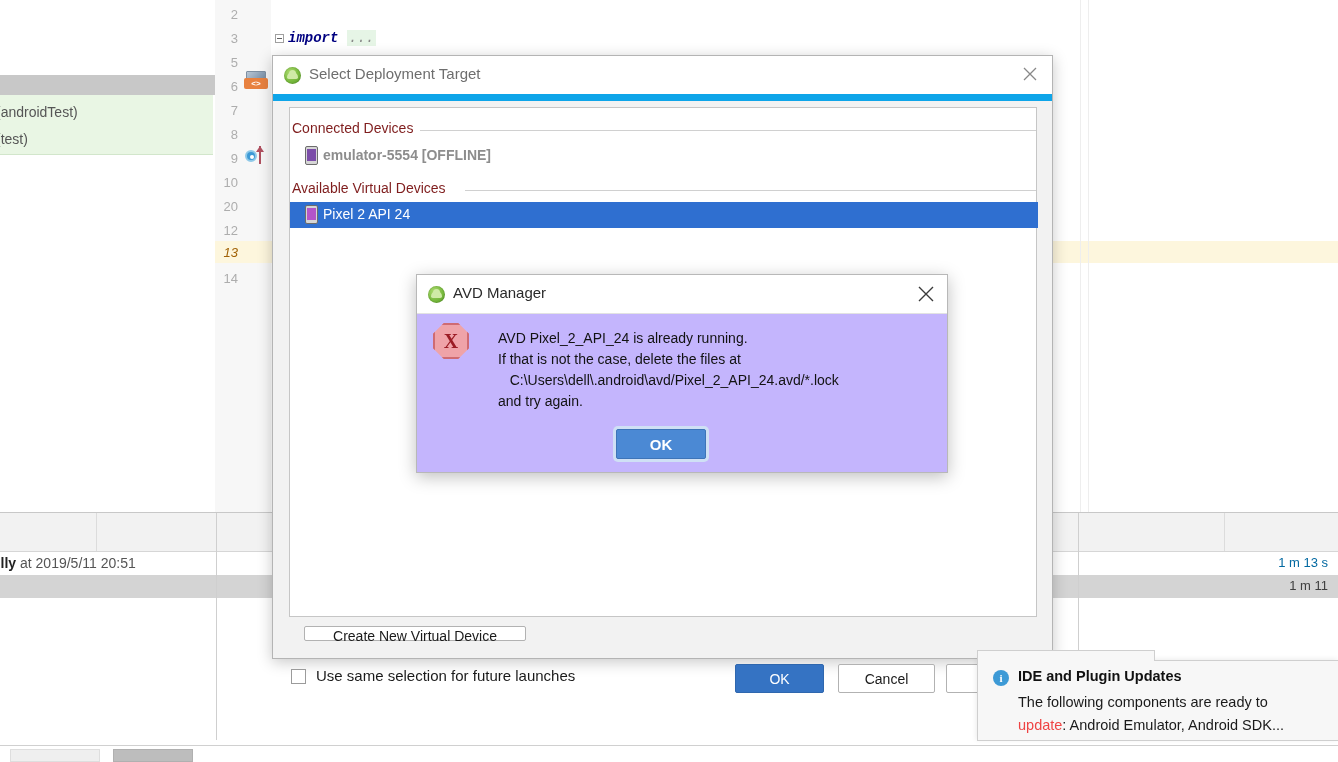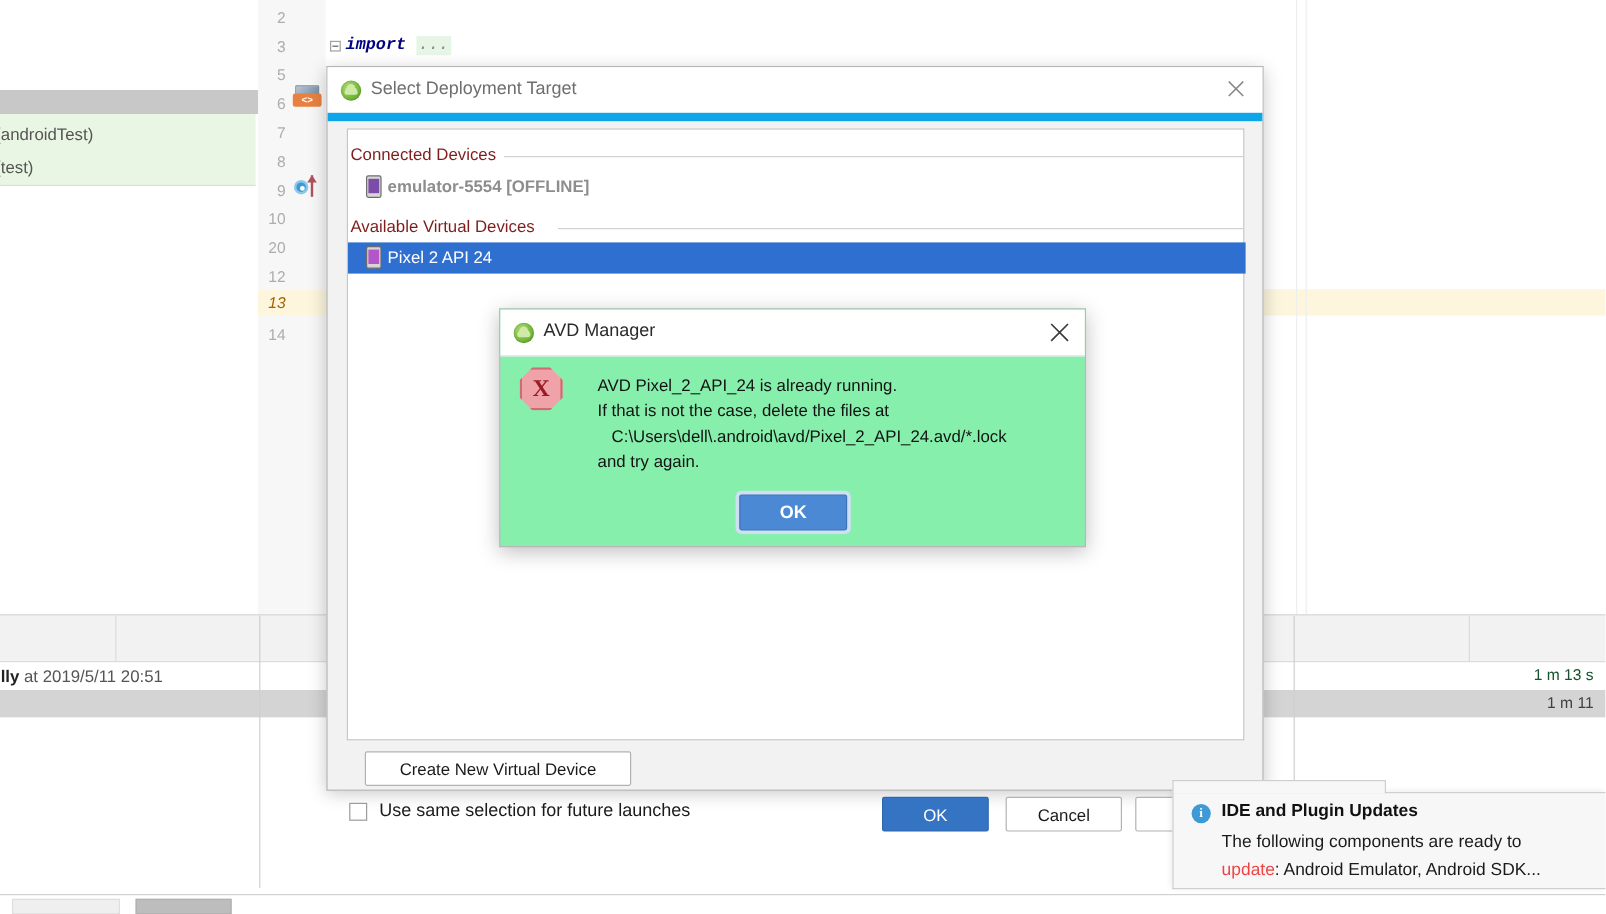--- a/index.html
+++ b/index.html
@@ -58,21 +58,21 @@
 
   
   .panel-sep{position:absolute;left:0;top:512px;width:1338px;height:1px;background:#c8c8c8;}
   .panel-hdr{position:absolute;left:0;top:513px;width:1338px;height:38px;background:#f2f2f2;border-bottom:1px solid #d6d6d6;}
   .panel-hdr .vdiv{position:absolute;top:0;width:1px;height:38px;background:#dcdcdc;}
   .build-row{position:absolute;left:0;width:1338px;height:23px;}
   .build-row.r1{top:552px;background:#ffffff;}
   .build-row.r2{top:575px;background:#d4d4d4;}
   .build-row .txt{position:absolute;left:-8px;top:3px;font-size:14px;color:#555;white-space:nowrap;}
   .build-row .txt b{color:#222;font-weight:bold;}
-  .build-row .dur{position:absolute;right:10px;top:3px;font-size:13px;color:#14532d;}
+  .build-row .dur{position:absolute;right:10px;top:3px;font-size:13px;color:#0369a1;}
   .build-row.r2 .dur{color:#404040;}
   .panel-body{position:absolute;left:0;top:598px;width:1338px;height:142px;background:#ffffff;}
   .vsplit{position:absolute;top:513px;width:1px;height:227px;background:#cfcfcf;}
 
   
   .taskbar{position:absolute;left:0;bottom:0;width:1338px;height:16px;background:#ffffff;border-top:1px solid #d0d0d0;}
   .taskbar .tb-item{position:absolute;top:3px;height:13px;background:#efefef;border:1px solid #dedede;box-sizing:border-box;}
   .taskbar .tb-item.active{background:#bdbdbd;border-color:#b0b0b0;}
 
   
@@ -117,32 +117,32 @@
     background:#d6d6d6;box-sizing:border-box;}
   .phone:before{content:"";position:absolute;left:1px;top:2px;right:1px;height:12px;background:#7b4da8;}
   .phone.live:before{background:#b455c9;}
 
   .btn{
     background:#ffffff;border:1px solid #b2b2b2;border-radius:2px;
     font-size:14px;color:#1a1a1a;font-family:"Liberation Sans",sans-serif;
     box-sizing:border-box;cursor:default;
   }
   .btn.primary{background:#3573c3;border-color:#2f67ae;color:#ffffff;}
-  #sdt .create-btn{position:absolute;left:31px;top:570px;width:222px;height:29px;}
+  #sdt .create-btn{position:absolute;left:31px;top:570px;width:222px;height:15px;}
   #sdt .footer{position:absolute;left:0;top:603px;width:779px;height:55px;}
   #sdt .chk{position:absolute;left:18px;top:10px;width:15px;height:15px;background:#fff;border:1px solid #9b9b9b;box-sizing:border-box;}
   #sdt .chk-lbl{position:absolute;left:43px;top:8px;font-size:15px;color:#1a1a1a;}
   #sdt .ok-btn{position:absolute;left:462px;top:5px;width:89px;height:29px;}
   #sdt .cancel-btn{position:absolute;left:565px;top:5px;width:97px;height:29px;}
   #sdt .help-btn{position:absolute;left:673px;top:5px;width:91px;height:29px;}
 
   
   #avd{
-    position:absolute;left:416px;top:257px;width:489px;height:199px;
-    background:#86efac;border:1px solid #b8b8b8;
+    position:absolute;left:416px;top:274px;width:532px;height:199px;
+    background:#c4b5fd;border:1px solid #b8b8b8;
     box-shadow:0 4px 16px rgba(0,0,0,.25);box-sizing:border-box;
   }
   #avd .titlebar{position:absolute;left:0;top:0;right:0;height:38px;background:#ffffff;border-bottom:1px solid #e2e2e2;}
   #avd .title-icon{position:absolute;left:11px;top:11px;}
   #avd .title-text{position:absolute;left:36px;top:9px;font-size:15px;color:#2a2a2a;}
   #avd .close-x{position:absolute;right:0;top:0;width:42px;height:37px;}
   #avd .close-x svg{position:absolute;left:13px;top:11px;}
 
   .err-icon{position:absolute;left:16px;top:48px;width:36px;height:36px;}
   .err-icon .oct{position:absolute;inset:0;background:#efa3a8;border:2px solid #cf6b72;box-sizing:border-box;

